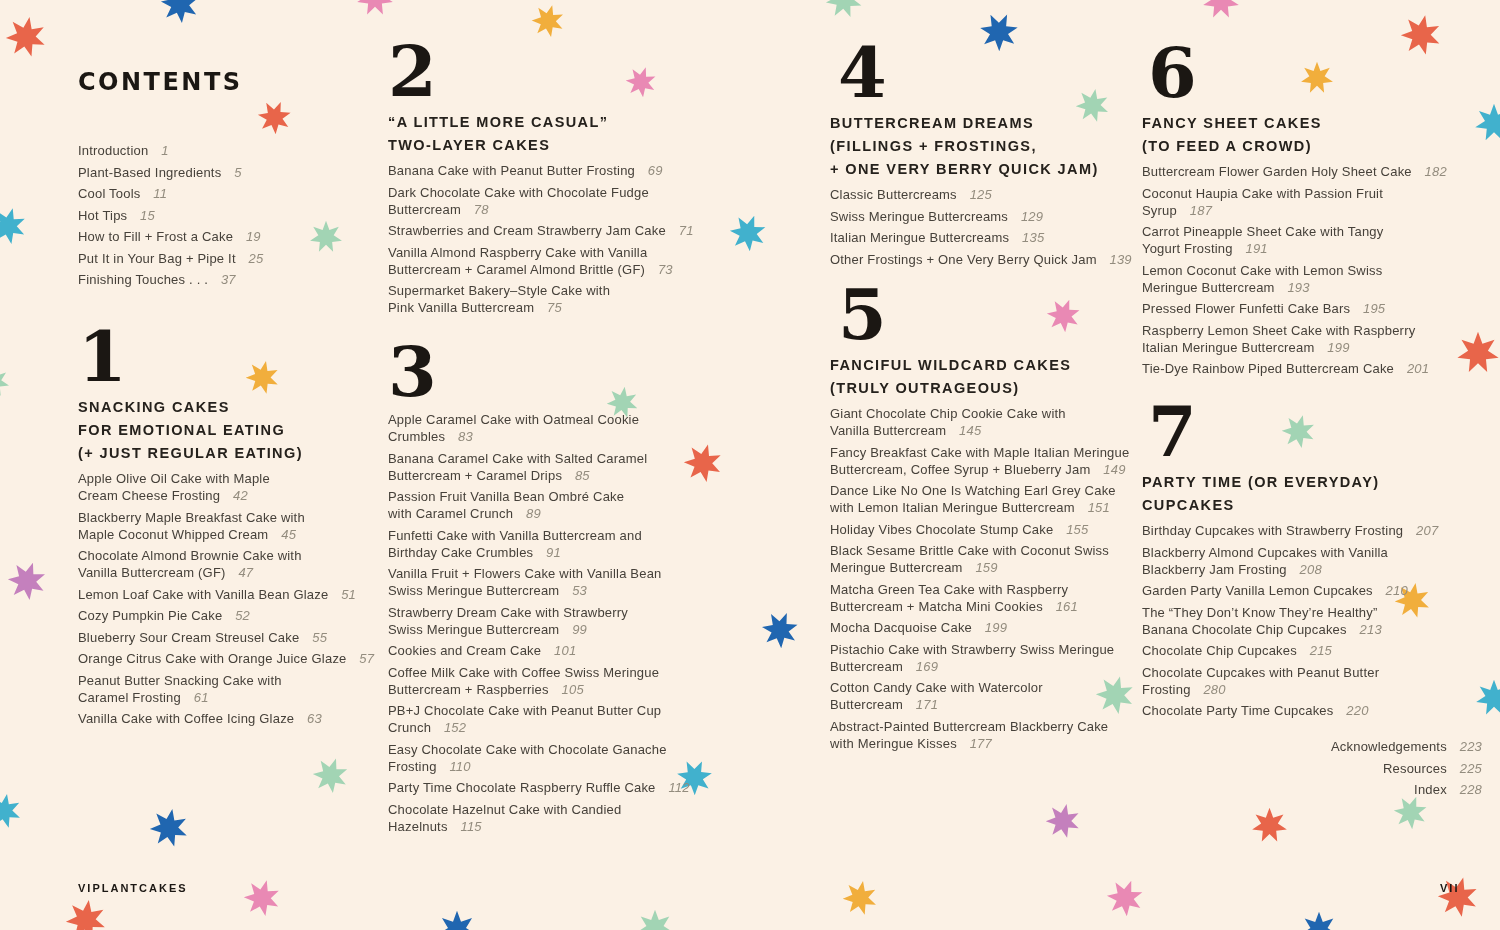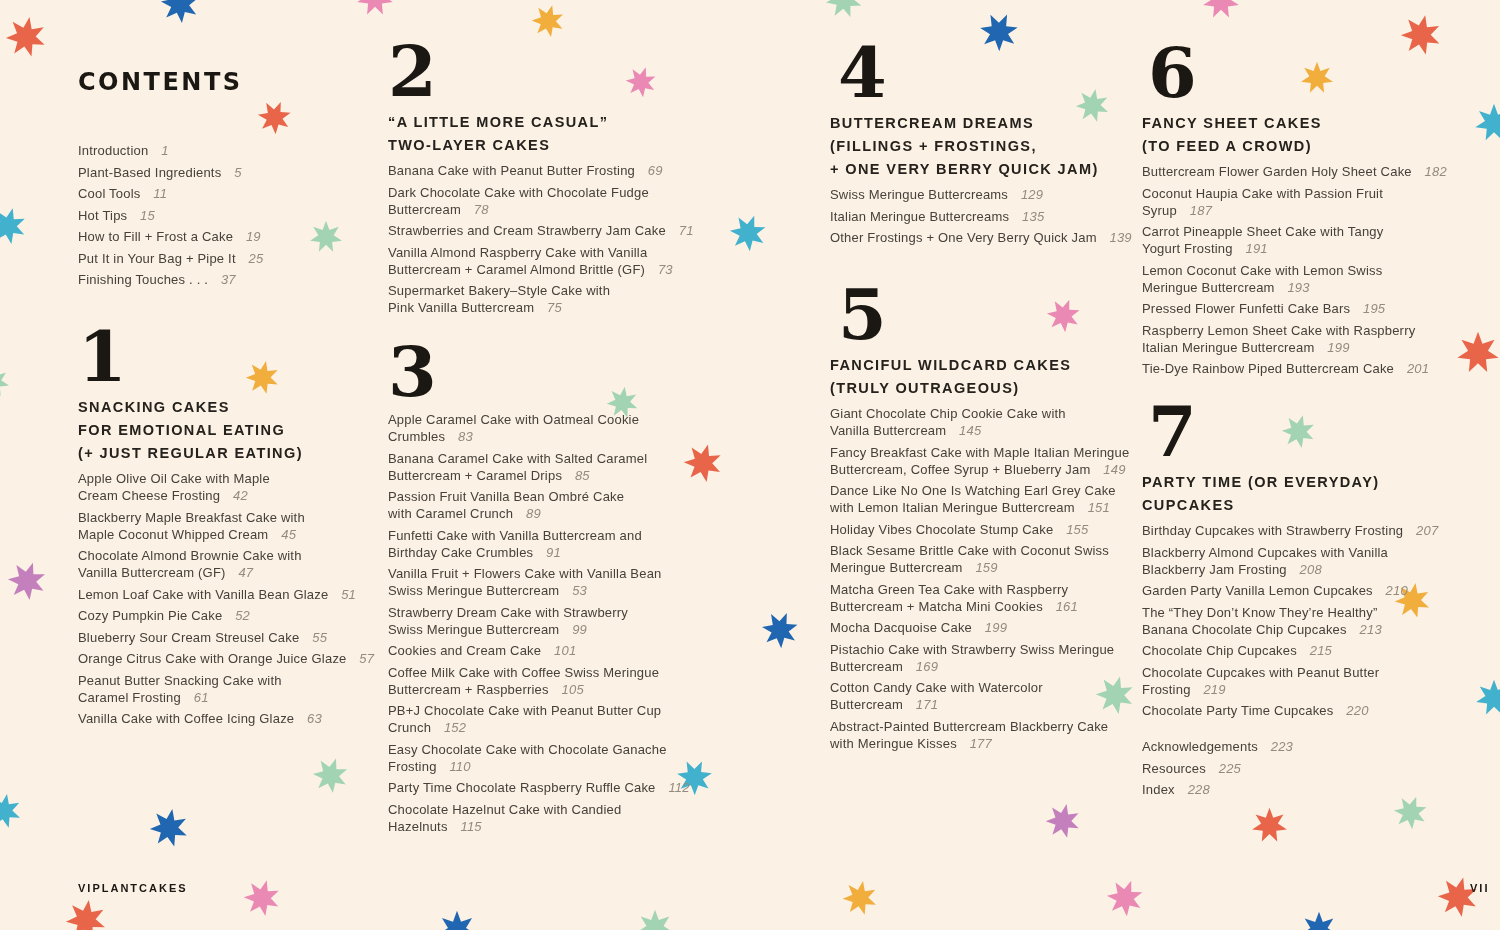--- a/index.html
+++ b/index.html
@@ -23,26 +23,26 @@
   .num-indent-6 .chap-num{margin-left:6px;}
   #block-title{left:78px;top:68px;}
   #front-matter{left:78px;top:142px;}
   #ch1{left:78px;top:330px;}
   #ch2{left:388px;top:45px;}
   #ch3{left:388px;top:345px;}
   #ch4{left:830px;top:46px;}
   #ch5{left:830px;top:288px;}
   #ch6{left:1142px;top:46px;}
   #ch7{left:1142px;top:405px;}
-  #back-matter{left:1142px;top:738px;}
+  #back-matter{left:1142px;top:738px;text-align:right;}
   .footer{position:absolute;z-index:1;font-size:11px;font-weight:bold;
           letter-spacing:2px;color:#1b1713;}
   #footer-left{left:78px;top:882px;}
   #footer-left .book{margin-left:0;}
-  #footer-right{left:1470px;top:882px;}
+  #footer-right{left:1440px;top:882px;}
 </style>
 </head>
 <body>
 
 <div class="page">
   <div id="stars-layer">
       <svg viewBox="-52 -52 104 104" class="star" style="left: 5px; top: 16px; width: 42px; height: 42px; transform: rotate(10deg);">
         <polygon points="0,-50 10.4,-21.6 39.1,-31.2 23.4,-5.3 48.7,11.1 18.8,15 21.7,45 0,24 -21.7,45 -18.8,15 -48.7,11.1 -23.4,-5.3 -39.1,-31.2 -10.4,-21.6" fill="#e8654a"></polygon>
       </svg>
       <svg viewBox="-52 -52 104 104" class="star" style="left: 160px; top: -16px; width: 40px; height: 40px; transform: rotate(20deg);">
@@ -232,20 +232,21 @@
         <p class="entry">Easy Chocolate Cake with Chocolate Ganache<br>Frosting <span class="pg">110</span></p>
         <p class="entry">Party Time Chocolate Raspberry Ruffle Cake <span class="pg">112</span></p>
         <p class="entry">Chocolate Hazelnut Cake with Candied<br>Hazelnuts <span class="pg">115</span></p>
       </div>
   </div>
 
   <div class="block num-indent-8" id="ch4">
     <div class="chap-num">4</div>
     <h2 class="chap-head">BUTTERCREAM DREAMS<br>(FILLINGS + FROSTINGS,<br>+ ONE VERY BERRY QUICK JAM)</h2>
     <div class="entries">
+        <p class="entry">Classic Buttercreams <span class="pg">125</span></p>
         <p class="entry">Swiss Meringue Buttercreams <span class="pg">129</span></p>
         <p class="entry">Italian Meringue Buttercreams <span class="pg">135</span></p>
         <p class="entry">Other Frostings + One Very Berry Quick Jam <span class="pg">139</span></p>
       </div>
   </div>
 
   <div class="block num-indent-8" id="ch5">
     <div class="chap-num">5</div>
     <h2 class="chap-head">FANCIFUL WILDCARD CAKES<br>(TRULY OUTRAGEOUS)</h2>
     <div class="entries">
@@ -278,21 +279,21 @@
 
   <div class="block num-indent-6" id="ch7">
     <div class="chap-num">7</div>
     <h2 class="chap-head">PARTY TIME (OR EVERYDAY)<br>CUPCAKES</h2>
     <div class="entries">
         <p class="entry">Birthday Cupcakes with Strawberry Frosting <span class="pg">207</span></p>
         <p class="entry">Blackberry Almond Cupcakes with Vanilla<br>Blackberry Jam Frosting <span class="pg">208</span></p>
         <p class="entry">Garden Party Vanilla Lemon Cupcakes <span class="pg">210</span></p>
         <p class="entry">The “They Don’t Know They’re Healthy”<br>Banana Chocolate Chip Cupcakes <span class="pg">213</span></p>
         <p class="entry">Chocolate Chip Cupcakes <span class="pg">215</span></p>
-        <p class="entry">Chocolate Cupcakes with Peanut Butter<br>Frosting <span class="pg">219</span></p>
+        <p class="entry">Chocolate Cupcakes with Peanut Butter<br>Frosting <span class="pg">280</span></p>
         <p class="entry">Chocolate Party Time Cupcakes <span class="pg">220</span></p>
       </div>
   </div>
 
   <div class="block" id="back-matter">
     <div class="entries">
         <p class="entry">Acknowledgements <span class="pg">223</span></p>
         <p class="entry">Resources <span class="pg">225</span></p>
         <p class="entry">Index <span class="pg">228</span></p>
       </div>

